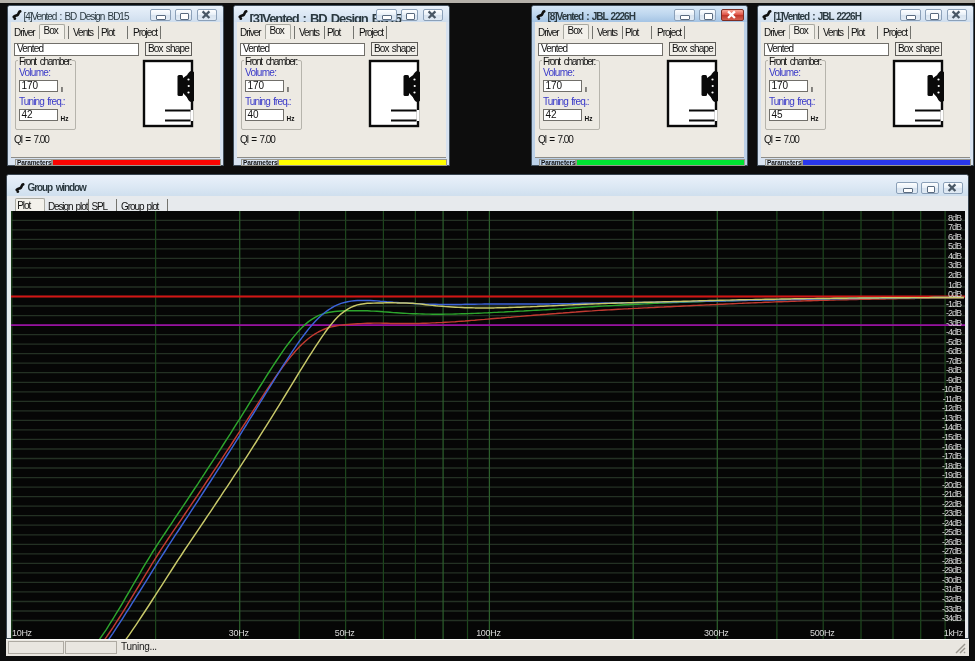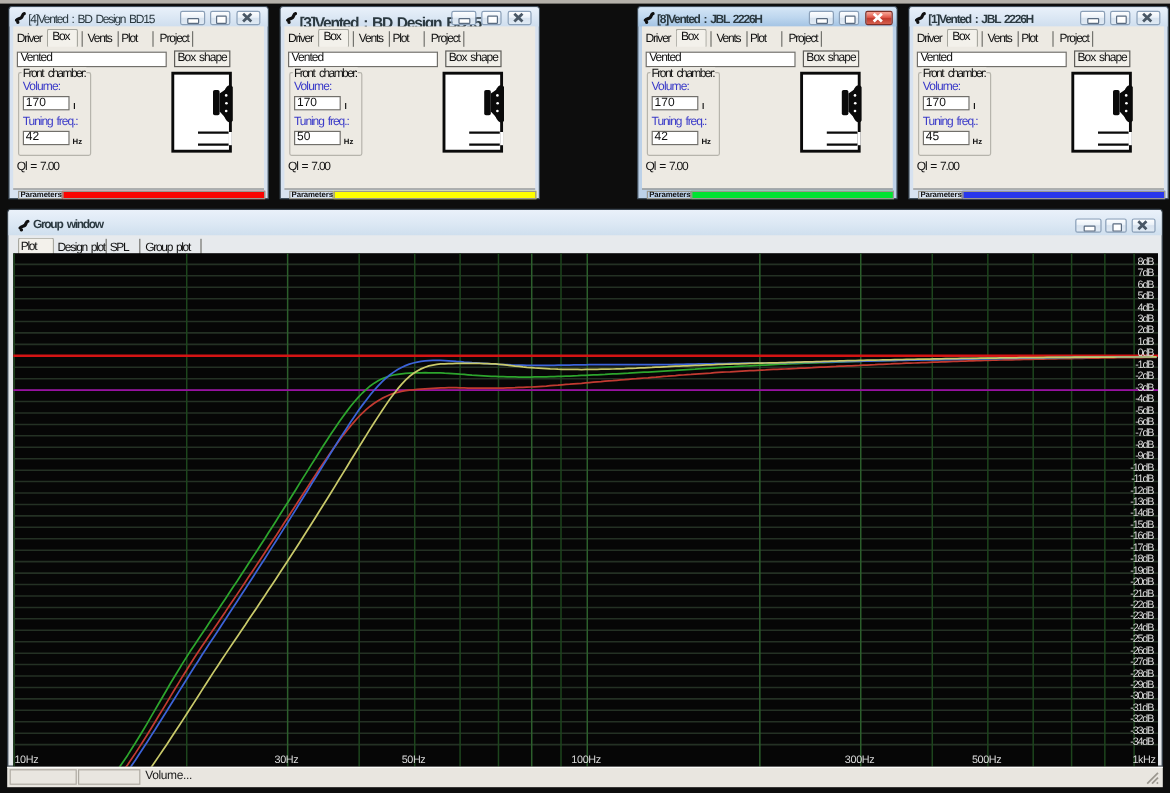--- a/index.html
+++ b/index.html
@@ -91,21 +91,21 @@
     <div style="position:absolute;left:119.5px;top:20px;width:1px;height:12.5px;background:#73736e"></div>
     <div style="position:absolute;left:152px;top:20px;width:1px;height:12.5px;background:#73736e"></div>
     <div style="position:absolute;left:6.5px;top:37px;width:125px;height:12.5px;background:#fff;border:1px solid #716f6a;box-sizing:border-box;font-size:10px;letter-spacing:-0.8px;color:#111;padding-left:2px;line-height:10.5px">Vented</div>
     <div style="position:absolute;left:137.5px;top:36px;width:47px;height:13.5px;background:#f1efe9;border:1px solid #5e5c58;box-sizing:border-box;font-size:10px;letter-spacing:-0.8px;word-spacing:1px;color:#111;text-align:center;line-height:12px">Box shape</div>
     <div style="position:absolute;left:7px;top:54px;width:59px;height:67.5px;border:1px solid #b6b4ac;border-radius:2px"></div>
     <div style="position:absolute;left:10.5px;top:49.5px;font-size:10px;letter-spacing:-1.3px;word-spacing:2.5px;color:#111;background:#edeae3;padding:0 1px">Front chamber:</div>
     <div style="position:absolute;left:11.5px;top:60.5px;font-size:10px;letter-spacing:-0.7px;color:#3a3ac8">Volume:</div>
     <div style="position:absolute;left:11px;top:73.5px;width:39.5px;height:12.5px;background:#fff;border:1px solid #716f6a;box-sizing:border-box;font-size:10px;color:#111;padding-left:2px;line-height:10.5px">170</div>
     <div style="position:absolute;left:53.5px;top:79.5px;font-size:7px;font-weight:bold;color:#111">l</div>
     <div style="position:absolute;left:11.5px;top:90px;font-size:10px;letter-spacing:-0.9px;word-spacing:1.5px;color:#3a3ac8">Tuning freq.:</div>
-    <div style="position:absolute;left:11px;top:102.5px;width:39.5px;height:12.5px;background:#fff;border:1px solid #716f6a;box-sizing:border-box;font-size:10px;color:#111;padding-left:2px;line-height:10.5px">50</div>
+    <div style="position:absolute;left:11px;top:102.5px;width:39.5px;height:12.5px;background:#fff;border:1px solid #716f6a;box-sizing:border-box;font-size:10px;color:#111;padding-left:2px;line-height:10.5px">40</div>
     <div style="position:absolute;left:53px;top:109px;font-size:6.5px;font-weight:bold;color:#111">Hz</div>
     <div style="position:absolute;left:6.5px;top:127.5px;font-size:10px;letter-spacing:-1px;word-spacing:1.5px;color:#111">Ql = 7.00</div>
     <svg style="position:absolute;left:134px;top:53px" width="52" height="70" viewBox="0 0 52 70">
 <rect x="2" y="2" width="48" height="65" fill="#fff" stroke="#0a0a0a" stroke-width="2.4"></rect>
 <rect x="48.8" y="51" width="2.4" height="11" fill="#fff"></rect>
 <rect x="35.5" y="16" width="5.5" height="21" rx="1.5" fill="#0a0a0a"></rect>
 <path d="M41 19 L49.5 13 L49.5 43 L41 34 Z" fill="#0a0a0a"></path>
 <ellipse cx="49.5" cy="27.5" rx="6.2" ry="15.5" fill="#0a0a0a"></ellipse>
 <circle cx="46.5" cy="20.5" r="1.1" fill="#fff"></circle>
       <circle cx="46.7" cy="27" r="1.1" fill="#fff"></circle>
@@ -381,20 +381,20 @@
       <text x="333.6" y="424.5" text-anchor="middle" letter-spacing="-0.3">50Hz</text>
       <text x="477.4" y="424.5" text-anchor="middle" letter-spacing="-0.3">100Hz</text>
       <text x="705.3" y="424.5" text-anchor="middle" letter-spacing="-0.3">300Hz</text>
       <text x="811.2" y="424.5" text-anchor="middle" letter-spacing="-0.3">500Hz</text>
       <text x="952" y="424.5" text-anchor="end" letter-spacing="-0.3">1kHz</text>
 </g>
 </svg>
 <div style="position:absolute;left:6px;top:639px;width:963px;height:15.5px;background:#e9e6e0;border-top:1px solid #fcfcfa">
     <div style="position:absolute;left:1.5px;top:1px;width:56px;height:12.5px;border:1px solid #aeaaa2;box-sizing:border-box"></div>
     <div style="position:absolute;left:58.5px;top:1px;width:52.5px;height:12.5px;border:1px solid #aeaaa2;box-sizing:border-box"></div>
-    <div style="position:absolute;left:115px;top:1px;font-size:10px;letter-spacing:-0.3px;color:#1a1a1a">Volume...</div>
+    <div style="position:absolute;left:115px;top:1px;font-size:10px;letter-spacing:-0.3px;color:#1a1a1a">Tuning...</div>
     <svg style="position:absolute;right:3px;bottom:2px" width="12" height="12" viewBox="0 0 12 12">
       <g stroke="#9b978f" stroke-width="1.4">
         <line x1="2" y1="11" x2="11" y2="2"></line>
         <line x1="6" y1="11" x2="11" y2="6"></line>
         <line x1="10" y1="11" x2="11" y2="10"></line>
       </g>
     </svg>
   </div>
 </body></html>

